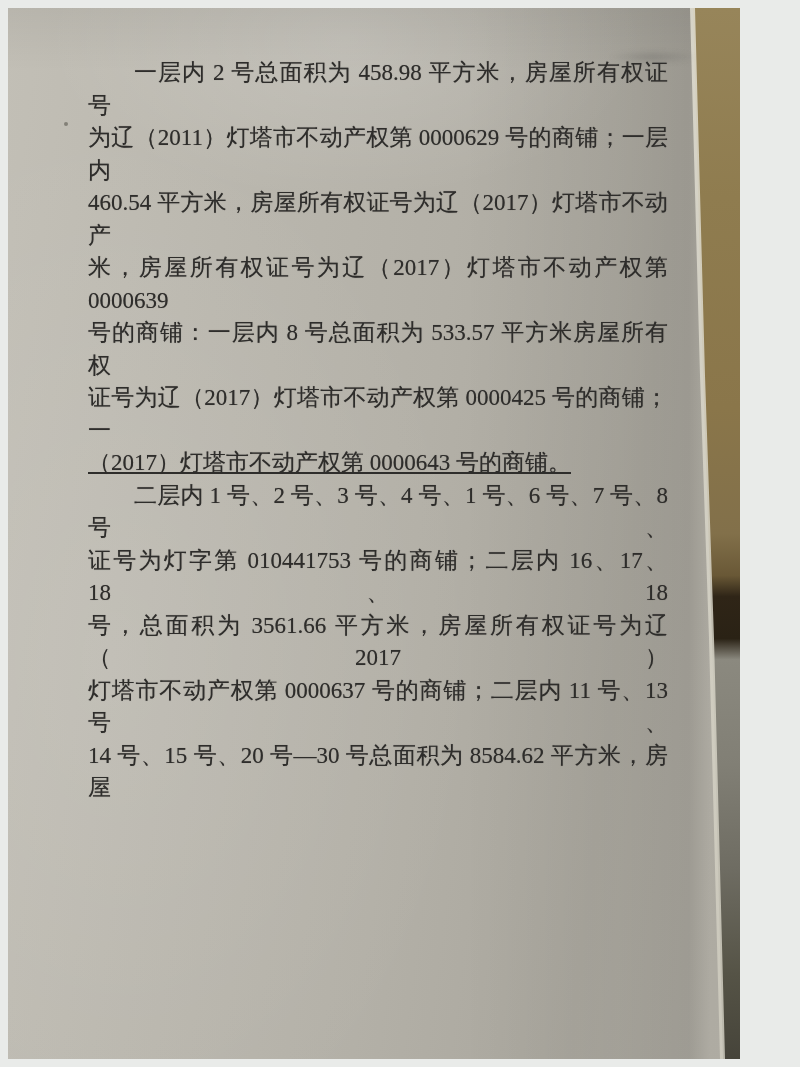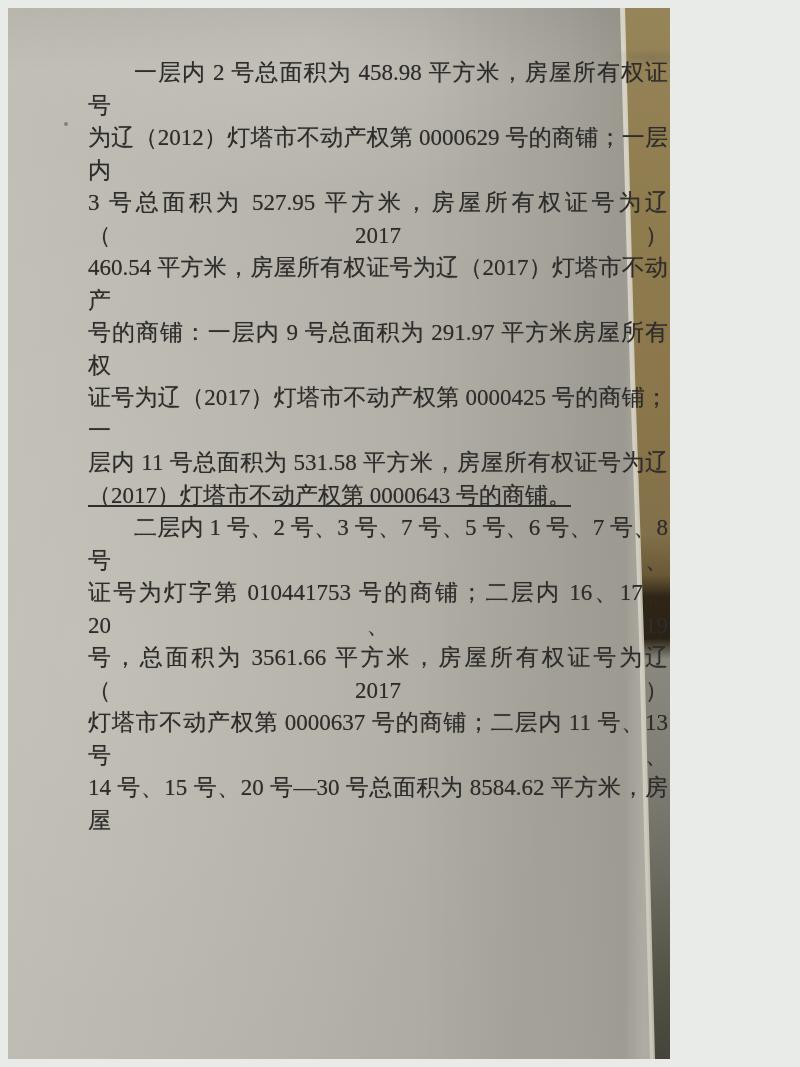--- a/index.html
+++ b/index.html
@@ -2,21 +2,21 @@
 <html><head>
 <meta charset="utf-8">
 <style>
   html,body{margin:0;padding:0;}
   body{
     width:800px;height:1067px;position:relative;overflow:hidden;
     background:#e9ebe9;
     font-family:"Liberation Serif","DejaVu Serif",serif;
   }
   .photo{
-    position:absolute;left:8px;top:8px;width:662px;height:1051px;
+    position:absolute;left:8px;top:8px;width:732px;height:1051px;
     background:
       radial-gradient(ellipse 430px 230px at 46% 3%, rgba(255,255,255,.16), transparent 70%),
       radial-gradient(ellipse 520px 760px at 14% 62%, rgba(255,255,255,.09), transparent 72%),
       linear-gradient(97deg,#c2bfb6 0%,#bab7ae 28%,#b3b0a7 55%,#aaa79e 80%,#afaca3 100%);
     overflow:hidden;
   }
   .paper-shade{
     position:absolute;inset:0;pointer-events:none;
     background:
       linear-gradient(180deg, rgba(0,0,0,.05) 0%, rgba(0,0,0,0) 6%),
@@ -67,32 +67,31 @@
   <div class="paper-shade"></div>
   <div class="right-bg"></div>
   <div class="edge-highlight"></div>
   <div class="smudge"></div>
   <div class="speck"></div>
 
   <div class="text-block">
 
     <div class="p1">
       <div class="ln first">一层内 2 号总面积为 458.98 平方米，房屋所有权证号</div>
-      <div class="ln">为辽（2012）灯塔市不动产权第 0000629 号的商铺；一层内</div>
-      <div class="ln">3 号总面积为 527.95 平方米，房屋所有权证号为辽（2017）</div>
+      <div class="ln">为辽（2011）灯塔市不动产权第 0000629 号的商铺；一层内</div>
       <div class="ln">460.54 平方米，房屋所有权证号为辽（2017）灯塔市不动产</div>
-      <div class="ln">号的商铺：一层内 9 号总面积为 291.97 平方米房屋所有权</div>
+      <div class="ln">米，房屋所有权证号为辽（2017）灯塔市不动产权第 0000639</div>
+      <div class="ln">号的商铺：一层内 8 号总面积为 533.57 平方米房屋所有权</div>
       <div class="ln">证号为辽（2017）灯塔市不动产权第 0000425 号的商铺；一</div>
-      <div class="ln">层内 11 号总面积为 531.58 平方米，房屋所有权证号为辽</div>
       <div class="ln last">（2017）灯塔市不动产权第 0000643 号的商铺。</div>
     </div>
 
     <div class="p2">
-      <div class="ln first">二层内 1 号、2 号、3 号、7 号、5 号、6 号、7 号、8 号、</div>
-      <div class="ln">证号为灯字第 010441753 号的商铺；二层内 16、17、20、19</div>
+      <div class="ln first">二层内 1 号、2 号、3 号、4 号、1 号、6 号、7 号、8 号、</div>
+      <div class="ln">证号为灯字第 010441753 号的商铺；二层内 16、17、18、18</div>
       <div class="ln">号，总面积为 3561.66 平方米，房屋所有权证号为辽（2017）</div>
       <div class="ln">灯塔市不动产权第 0000637 号的商铺；二层内 11 号、13 号、</div>
       <div class="ln">14 号、15 号、20 号—30 号总面积为 8584.62 平方米，房屋</div>
 
     </div>
 
   </div>
 </div>
 
 </body></html>

